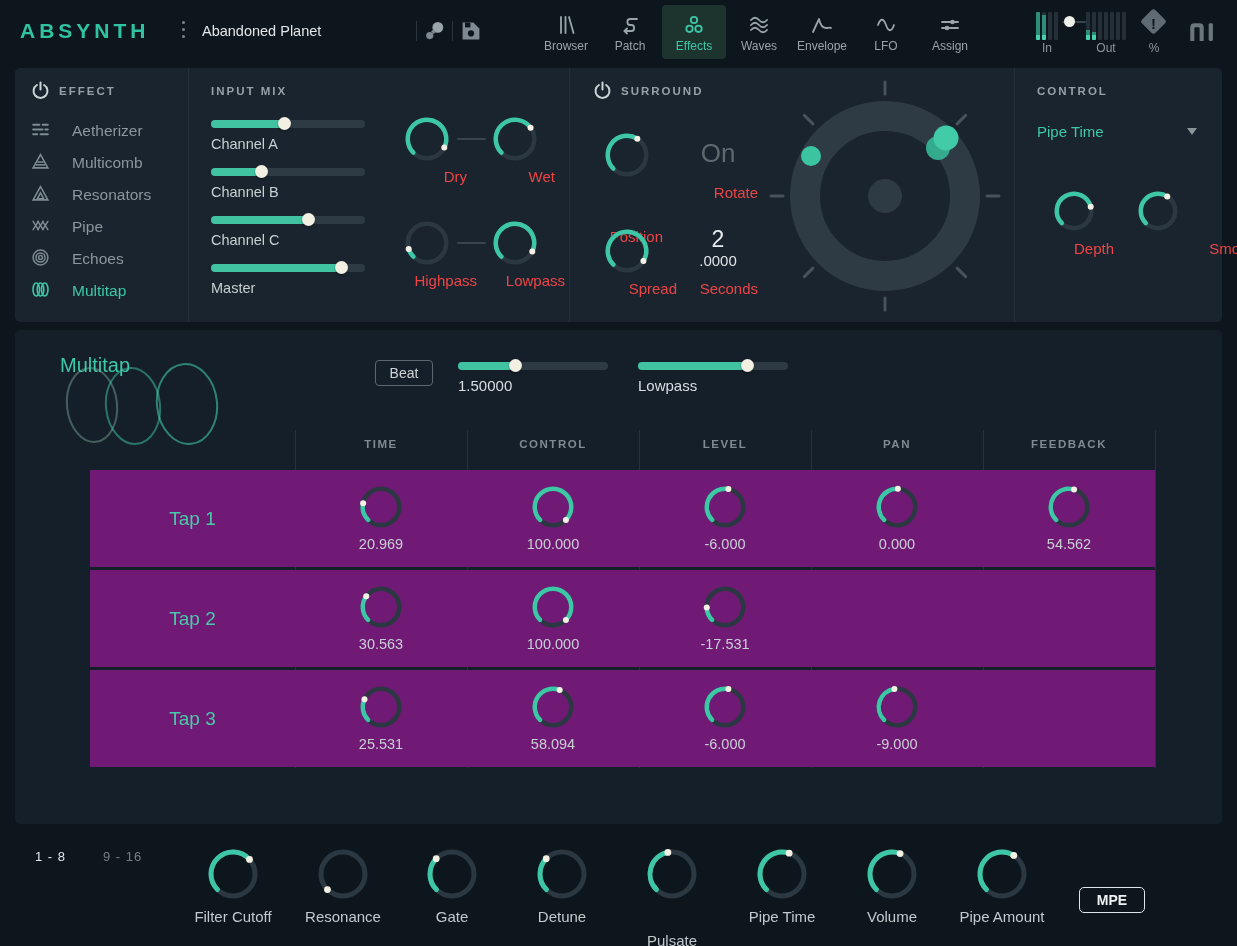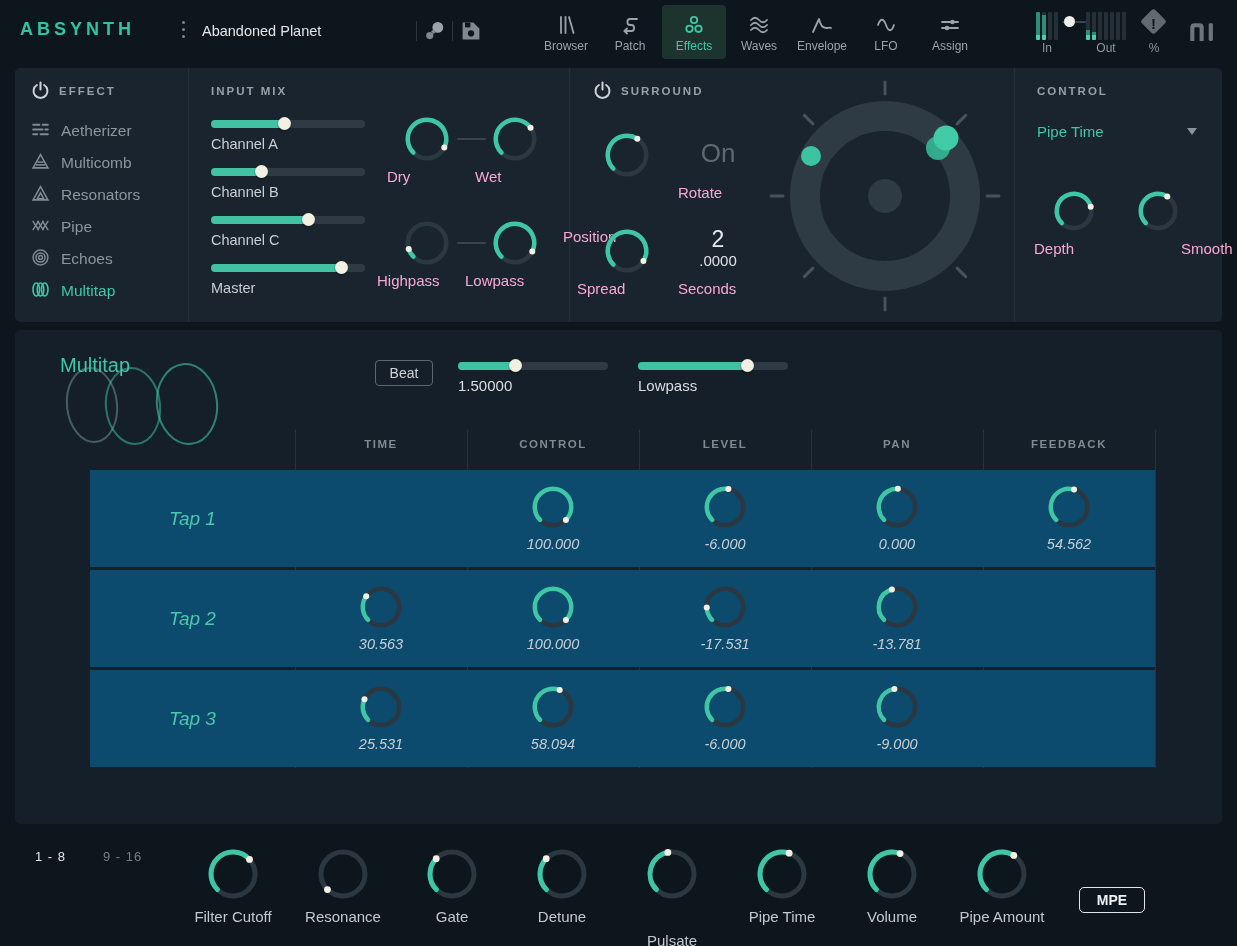--- a/index.html
+++ b/index.html
@@ -1,21 +1,21 @@
 <!DOCTYPE html>
 <html><head>
 <meta charset="utf-8">
 <style>
   html,body{margin:0;padding:0;background:#0d161d;}
   body{width:1237px;height:946px;position:relative;overflow:hidden;
        font-family:"Liberation Sans", sans-serif;color:#dde2e5;
        -webkit-font-smoothing:antialiased;}
   .abs{position:absolute;}
   
-  .logo{left:20px;top:19px;font-size:18px;font-weight:700;letter-spacing:4px;color:#2fc3a2;}
+  .logo{left:20px;top:19px;font-size:21px;font-weight:700;letter-spacing:4px;color:#2fc3a2;}
   .menu-dots{left:182px;top:21px;display:flex;flex-direction:column;gap:4px;cursor:pointer;}
   .menu-dots i{width:3px;height:3px;border-radius:50%;background:#7a858c;}
   .patch-name{left:202px;top:23px;font-size:14.5px;color:#e2e6e8;}
   .tb-sep{width:1px;height:20px;background:#2a353d;top:21px;}
   .tb-icon{top:19px;width:24px;height:24px;}
   .tab{top:5px;width:64px;height:54px;text-align:center;cursor:pointer;border-radius:4px;}
   .tab .ticon{margin:8px auto 0;width:24px;height:24px;}
   .tab .tlabel{font-size:12px;color:#99a3aa;margin-top:2px;}
   .tab.active{background:#1d342e;}
   .tab.active .tlabel{color:#3dc8a7;}
@@ -27,48 +27,48 @@
   .mfill{position:absolute;bottom:0;left:0;right:0;background:linear-gradient(to top,#46d1ad 0 5px,#2d8d76 5px 100%);}
   .mlabel{top:41px;font-size:12px;color:#8d969c;text-align:center;}
   .gain-line{left:1062px;top:21px;width:24px;height:2px;background:#3a464e;border-radius:1px;}
   .gain-dot{left:1064px;top:16px;width:11px;height:11px;border-radius:50%;background:#eef0ea;}
   .cpu-diamond{left:1144px;top:12px;width:19px;height:19px;background:#5f6a72;transform:rotate(45deg);border-radius:3px;}
   .cpu-ex{left:1144px;top:12px;width:19px;height:23px;text-align:center;color:#10191f;font-weight:700;font-size:15px;line-height:23px;}
   
   .top-section{left:15px;top:68px;width:1207px;height:254px;background:#19242e;border-radius:5px;}
   .vsep{position:absolute;top:0;bottom:0;width:1px;background:#25313a;}
   .sec-title{font-size:11.5px;font-weight:700;letter-spacing:2px;color:#96a0a7;}
-  .fx-item{left:16px;width:150px;height:26px;display:flex;align-items:center;gap:11px;cursor:pointer;}
+  .fx-item{left:16px;width:150px;height:26px;display:flex;align-items:center;gap:22px;cursor:pointer;}
   .fx-item .flabel{font-size:15.5px;color:#8b969d;}
   .fx-item.active .flabel{color:#3dc8a7;}
   .fx-item svg *{stroke:#7e8b92;}
   .fx-item.active svg *{stroke:#3dc8a7;}
   
   .hslider{height:8px;cursor:pointer;}
   .sl-track{position:absolute;inset:0;background:#2e3b44;border-radius:4px;}
   .sl-fill{position:absolute;left:0;top:0;bottom:0;background:#41c3a2;border-radius:4px;}
   .sl-dot{position:absolute;top:-3px;width:13px;height:13px;border-radius:50%;background:#f2efe3;box-shadow:0 1px 2px rgba(0,0,0,.4);}
   .sl-label{font-size:14.5px;color:#c8cfd3;}
   .knob{cursor:pointer;}
-  .klabel{text-align:left;color:#f9a8d4;font-size:15px;}
+  .klabel{text-align:right;color:#ef4444;font-size:15px;}
   .kconnect{height:2px;background:#39454d;border-radius:1px;}
   .big-off{font-size:26px;color:#5d686f;text-align:center;}
   .time-int{font-size:23px;color:#e8ecee;text-align:center;}
   .time-dec{font-size:15px;color:#dfe3e6;text-align:center;}
   .dropdown{display:flex;align-items:center;justify-content:space-between;width:160px;cursor:pointer;}
   .dd-value{font-size:15px;color:#3dc8a7;}
   .dd-caret{width:0;height:0;border-left:5.5px solid transparent;border-right:5.5px solid transparent;border-top:7px solid #8a949b;}
   
   .main-panel{left:15px;top:330px;width:1207px;height:494px;background:#151f29;border-radius:5px;}
   .mt-title{font-size:20px;color:#3dc8a7;}
   .beat-btn{width:56px;height:24px;border:1px solid #5b666d;border-radius:4px;color:#cfd5d8;
             font-size:14px;text-align:center;line-height:24px;cursor:pointer;}
   .sl-readout{font-size:15px;color:#d9dee1;}
   .col-header{font-size:11.5px;font-weight:700;letter-spacing:1.5px;color:#7f8a91;text-align:center;width:140px;margin-left:-70px;}
-  .tap-row{left:75px;width:1065px;height:97px;background:#0c4a6e;font-style:italic;}
+  .tap-row{left:75px;width:1065px;height:97px;background:#701a75;}
   .tap-label{position:absolute;left:0;top:0;width:205px;height:97px;display:flex;align-items:center;justify-content:center;
              font-size:19px;color:#49c9a9;}
   .cell{position:absolute;top:0;width:120px;height:97px;}
   .cell .knob{position:absolute;left:50%;top:14px;transform:translateX(-50%);}
   .cell .cval{position:absolute;top:66px;left:0;right:0;text-align:center;font-size:14.5px;color:#c9d0d4;}
   .tsep{position:absolute;width:1px;background:#26323c;top:100px;height:338px;}
   
   .bank-tab{font-size:13px;letter-spacing:1px;color:#737f86;cursor:pointer;}
   .bank-tab.active{color:#e3e7e9;}
   .macro-label{width:130px;margin-left:-65px;text-align:center;font-size:15px;color:#c3cacd;}
@@ -455,20 +455,28 @@
 
   <div class="tsep" style="left:280px;"></div>
   <div class="tsep" style="left:452px;"></div>
   <div class="tsep" style="left:624px;"></div>
   <div class="tsep" style="left:796px;"></div>
   <div class="tsep" style="left:968px;"></div>
   <div class="tsep" style="left:1140px;"></div>
 
   <div class="abs tap-row" style="top:140px;">
     <div class="tap-label">Tap 1</div>
+    <div class="cell" style="left:231px;">
+      <div class="knob"><svg width="46" height="46">
+            <circle cx="23" cy="23" r="18.25" fill="none" stroke="#2b3841" stroke-width="4.5"></circle>
+            <path d="M 10.095301243345508 35.9046987566545 A 18.25 18.25 0 0 1 5.129183706152773 19.299131859743653" fill="none" stroke="#3ec7a6" stroke-width="4.5" stroke-linecap="round"></path>
+            <circle cx="5.129183706152773" cy="19.299131859743653" r="3" fill="#f4f1e4"></circle>
+          </svg></div>
+      <div class="cval">20.969</div>
+    </div>
     <div class="cell" style="left:403px;">
       <div class="knob"><svg width="46" height="46">
             <circle cx="23" cy="23" r="18.25" fill="none" stroke="#2b3841" stroke-width="4.5"></circle>
             <path d="M 10.095301243345508 35.9046987566545 A 18.25 18.25 0 1 1 35.90469875665451 35.904698756654476" fill="none" stroke="#3ec7a6" stroke-width="4.5" stroke-linecap="round"></path>
             <circle cx="35.90469875665451" cy="35.904698756654476" r="3" fill="#f4f1e4"></circle>
           </svg></div>
       <div class="cval">100.000</div>
     </div>
     <div class="cell" style="left:575px;">
       <div class="knob"><svg width="46" height="46">
@@ -515,28 +523,20 @@
       <div class="cval">100.000</div>
     </div>
     <div class="cell" style="left:575px;">
       <div class="knob"><svg width="46" height="46">
             <circle cx="23" cy="23" r="18.25" fill="none" stroke="#2b3841" stroke-width="4.5"></circle>
             <path d="M 10.095301243345508 35.9046987566545 A 18.25 18.25 0 0 1 4.7590052733254 23.57324635317584" fill="none" stroke="#3ec7a6" stroke-width="4.5" stroke-linecap="round"></path>
             <circle cx="4.7590052733254" cy="23.57324635317584" r="3" fill="#f4f1e4"></circle>
           </svg></div>
       <div class="cval">-17.531</div>
     </div>
-    <div class="cell" style="left:747px;">
-      <div class="knob"><svg width="46" height="46">
-            <circle cx="23" cy="23" r="18.25" fill="none" stroke="#2b3841" stroke-width="4.5"></circle>
-            <path d="M 10.095301243345508 35.9046987566545 A 18.25 18.25 0 0 1 17.90841231478406 5.474640236395793" fill="none" stroke="#3ec7a6" stroke-width="4.5" stroke-linecap="round"></path>
-            <circle cx="17.90841231478406" cy="5.474640236395793" r="3" fill="#f4f1e4"></circle>
-          </svg></div>
-      <div class="cval">-13.781</div>
-    </div>
     <div class="cell" style="left:919px;">
       <div class="knob"></div>
       <div class="cval"></div>
     </div>
   </div>
 
   <div class="abs tap-row" style="top:340px;">
     <div class="tap-label">Tap 3</div>
     <div class="cell" style="left:231px;">
       <div class="knob"><svg width="46" height="46">

